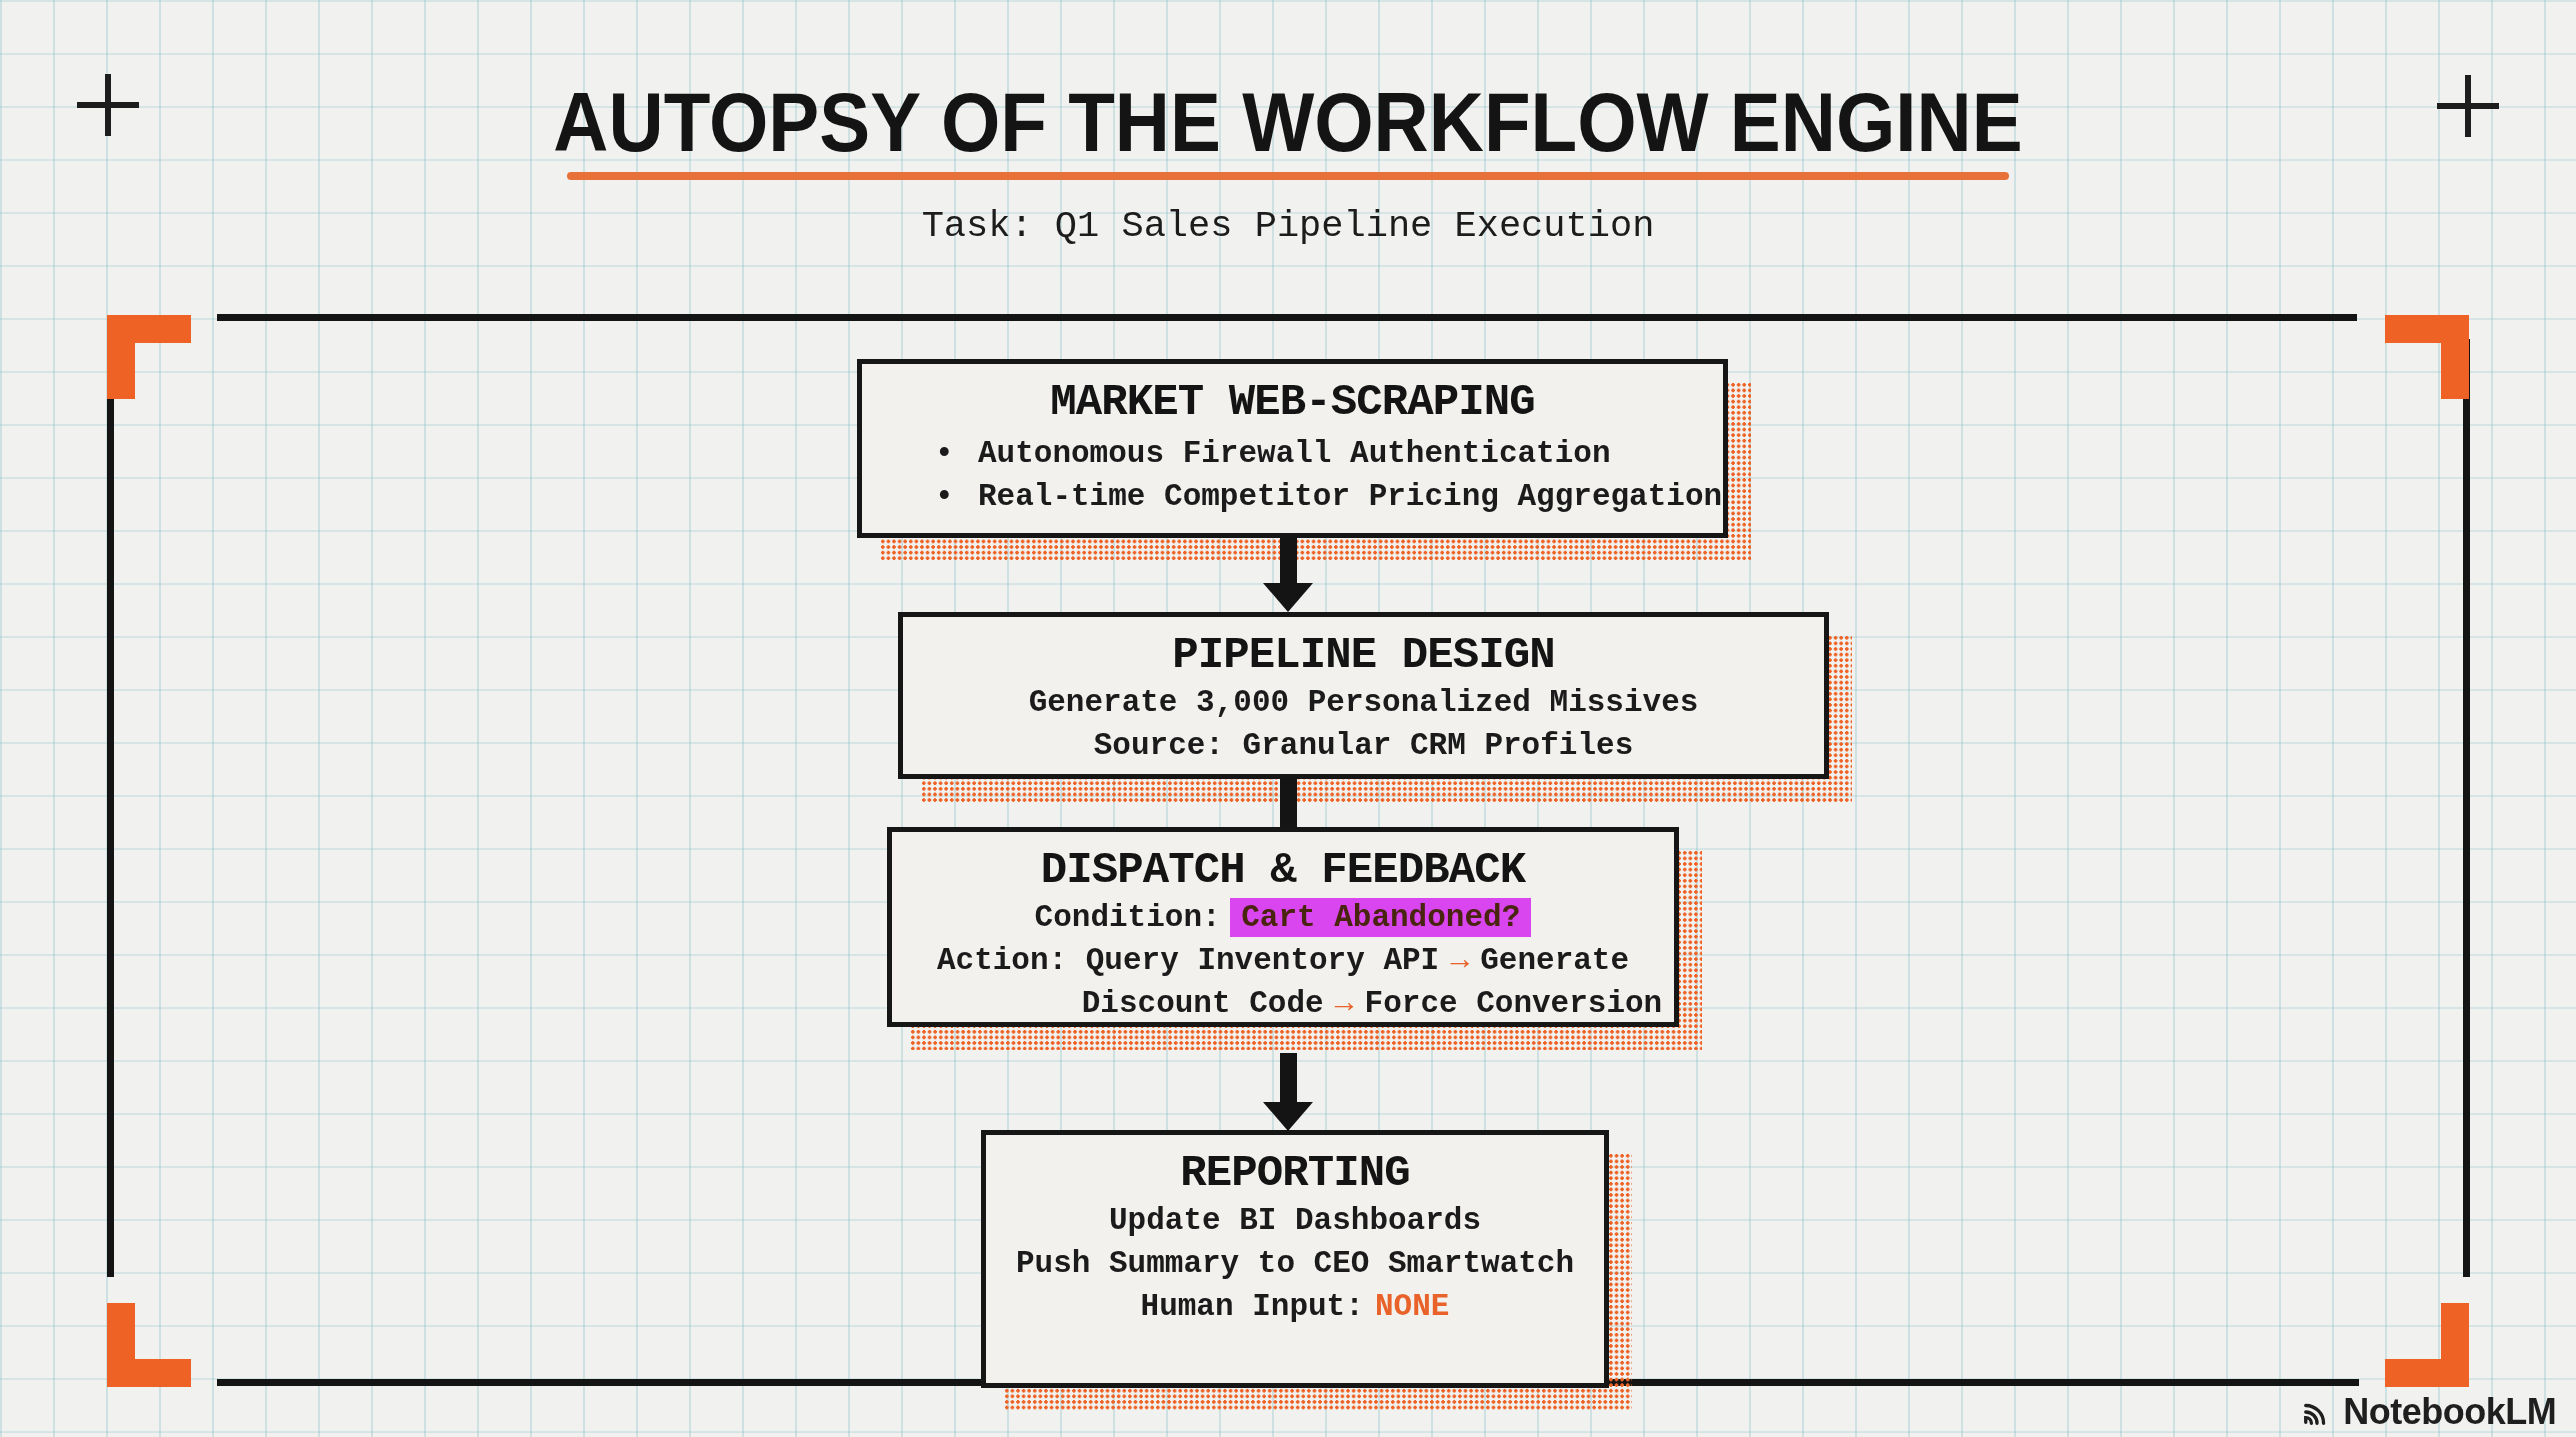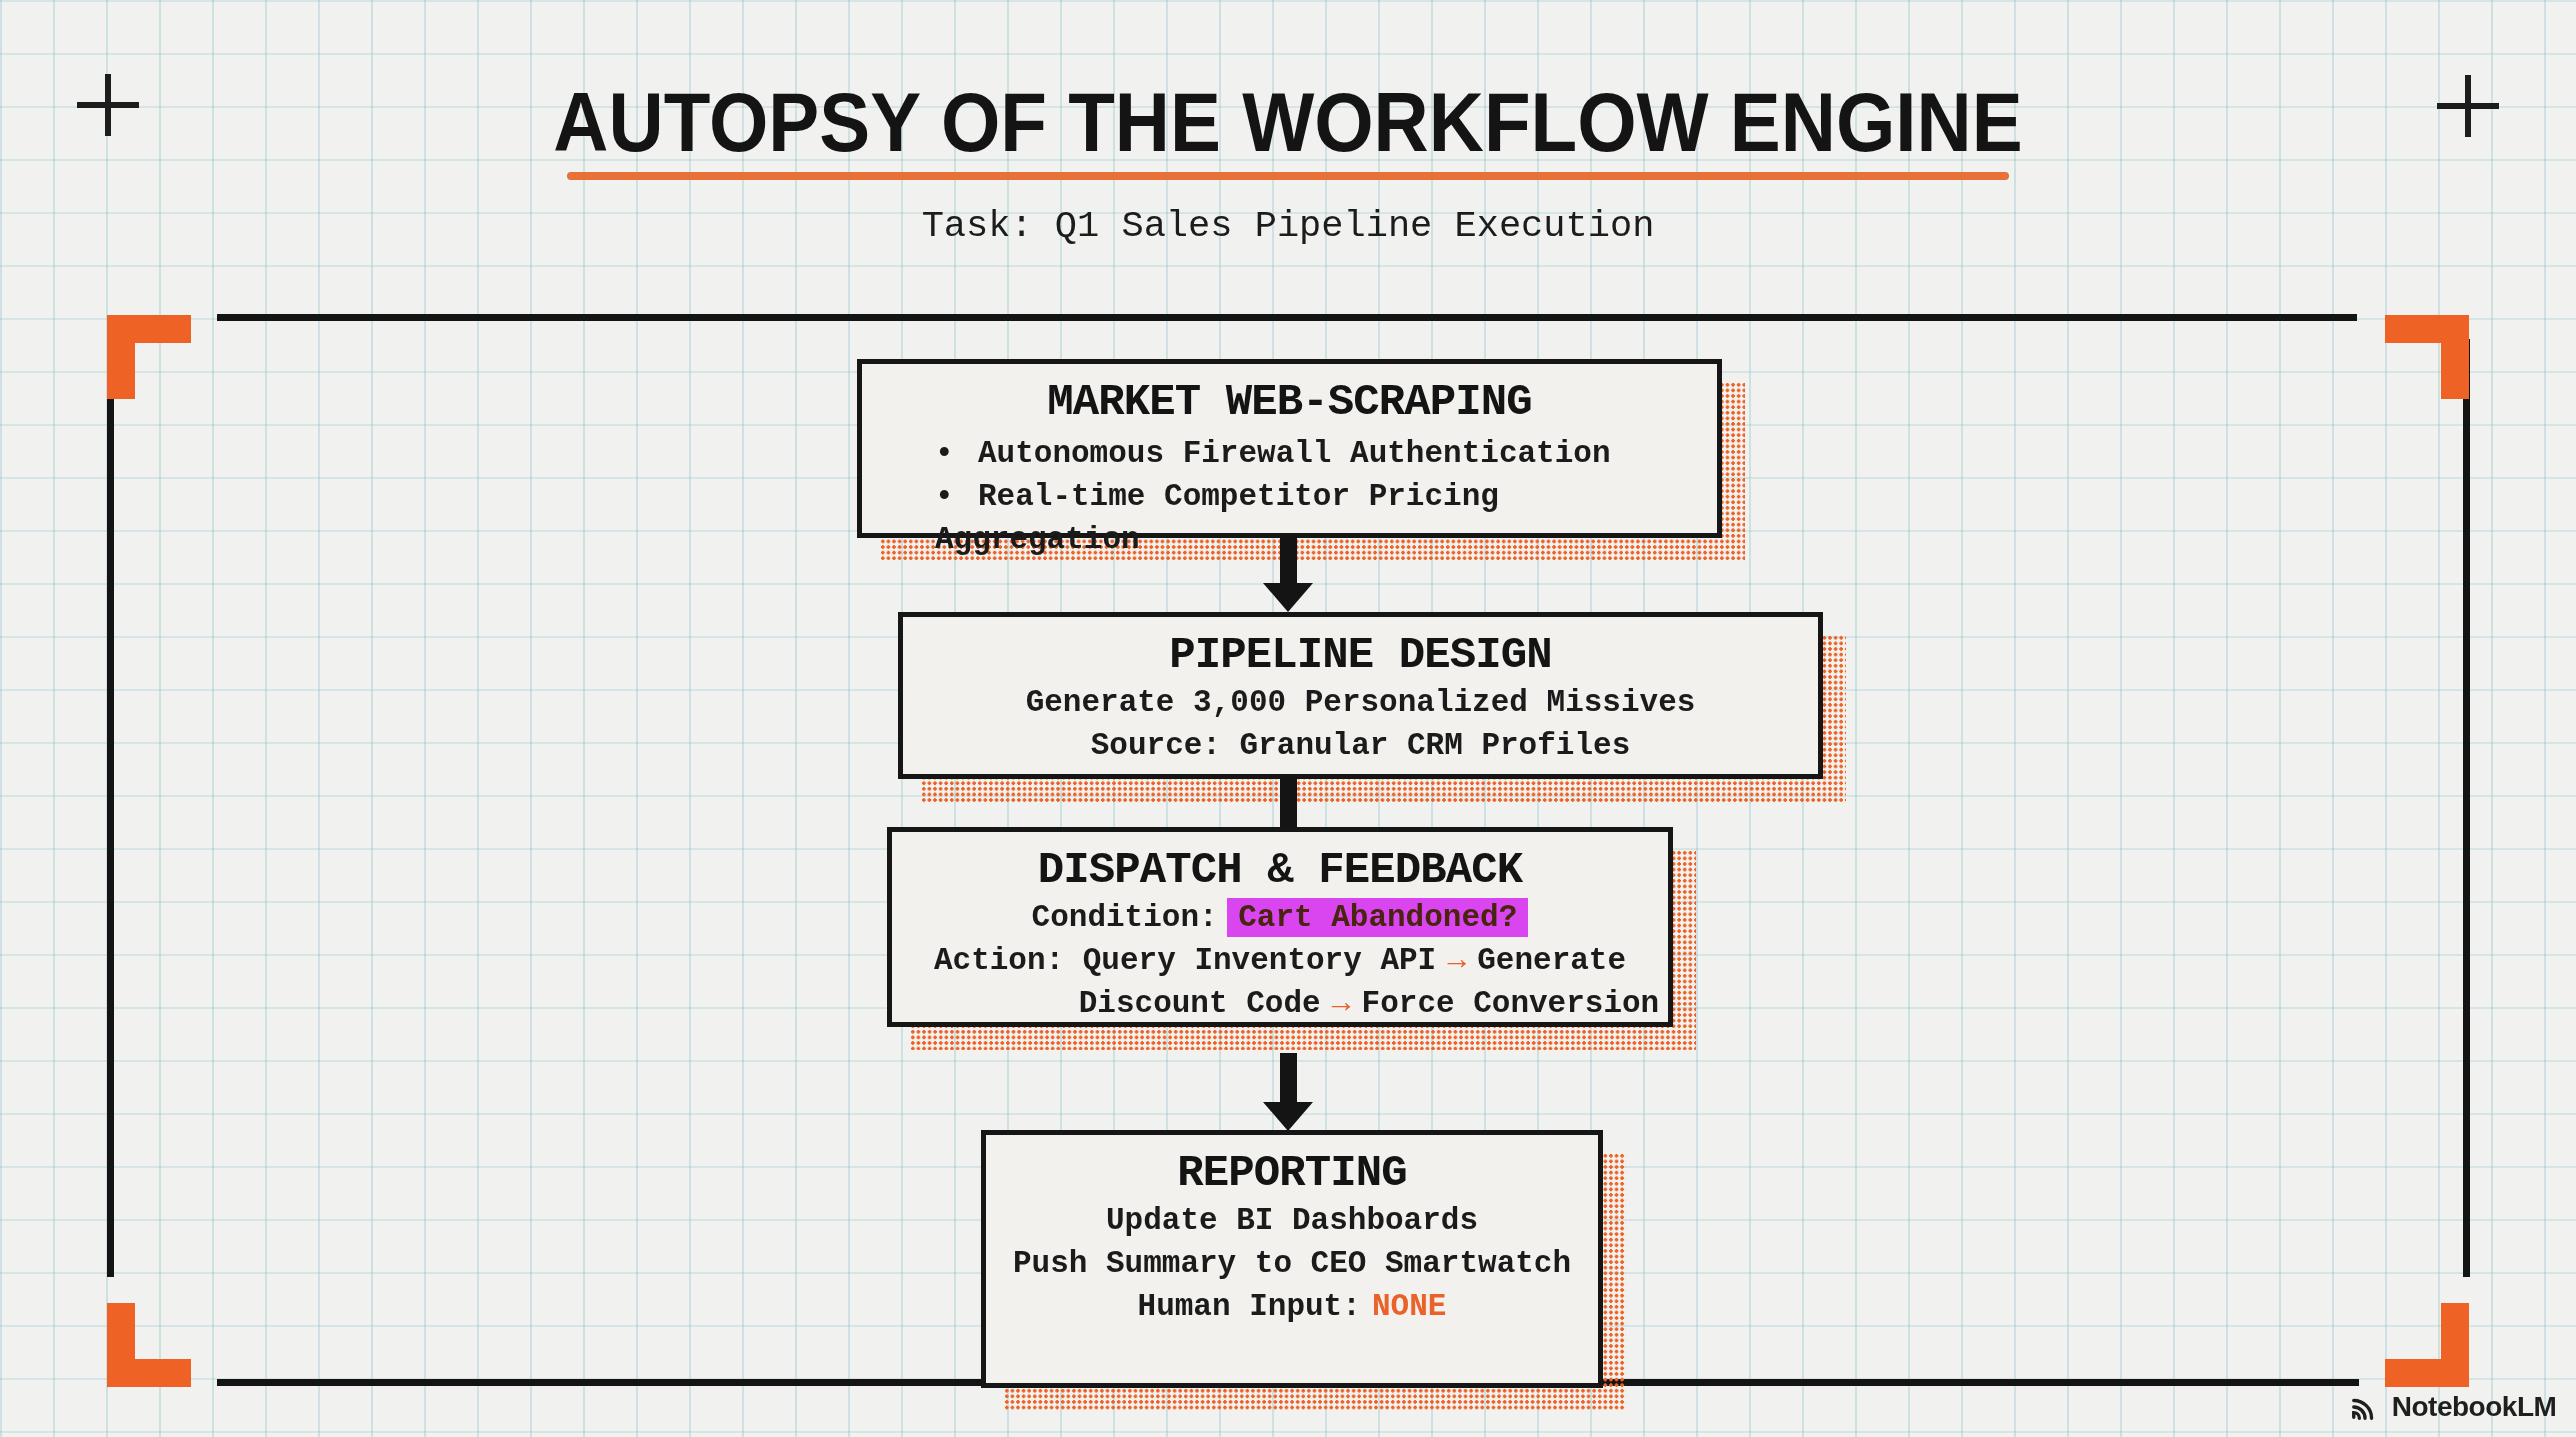--- a/index.html
+++ b/index.html
@@ -53,21 +53,21 @@
   .frame-left   { left: 107px;  top: 339px;  width: 6.6px;    height: 938px; }
   .frame-right  { left: 2463px; top: 339px;  width: 6.6px;    height: 938px; }
 
   .bracket { position: absolute; width: 84px; height: 84px; box-sizing: border-box; border: 0 solid #EE6325; }
   .b-tl { left: 107px;  top: 315px;  border-top-width: 28px;    border-left-width: 28px; }
   .b-tr { left: 2385px; top: 315px;  border-top-width: 28px;    border-right-width: 28px; }
   .b-bl { left: 107px;  top: 1303px; border-bottom-width: 28px; border-left-width: 28px; }
   .b-br { left: 2385px; top: 1303px; border-bottom-width: 28px; border-right-width: 28px; }
 
   
-  .node-wrap { position: absolute; }
+  .node-wrap { position: absolute; padding-left: 6px; }
   .node-shadow {
     position: absolute; left: 22.5px; top: 22.5px; width: 100%; height: 100%;
     background-image: radial-gradient(#EE6325 1.5px, rgba(238,99,37,0) 2px);
     background-size: 5.6px 5.6px;
   }
   .node {
     position: absolute; inset: 0;
     background: #F2F1EE;
     border: 5.6px solid #161616;
     box-sizing: border-box;
@@ -98,21 +98,21 @@
   }
   .c1s { top: 535px;  height: 51px; }  .c1h { top: 583px; }
   .c2s { top: 777px;  height: 51px; }  .c2h { top: 827px; }
   .c3s { top: 1053px; height: 51px; }  .c3h { top: 1102px; }
 
   
   .brand {
     position: absolute; right: 19.7px; top: 1391px;
     display: flex; align-items: center; gap: 8.4px;
     font-family: "Liberation Sans", "DejaVu Sans", sans-serif;
-    font-weight: bold; font-size: 28px; letter-spacing: -0.5px;
+    font-weight: bold; font-size: 36px; letter-spacing: -0.5px;
     color: #1f1f1f;
   }
   .brand svg { display: block; }
 </style>
 </head>
 <body>
 
 <div class="plus plus-tl"></div>
 <div class="plus plus-tr"></div>
 

